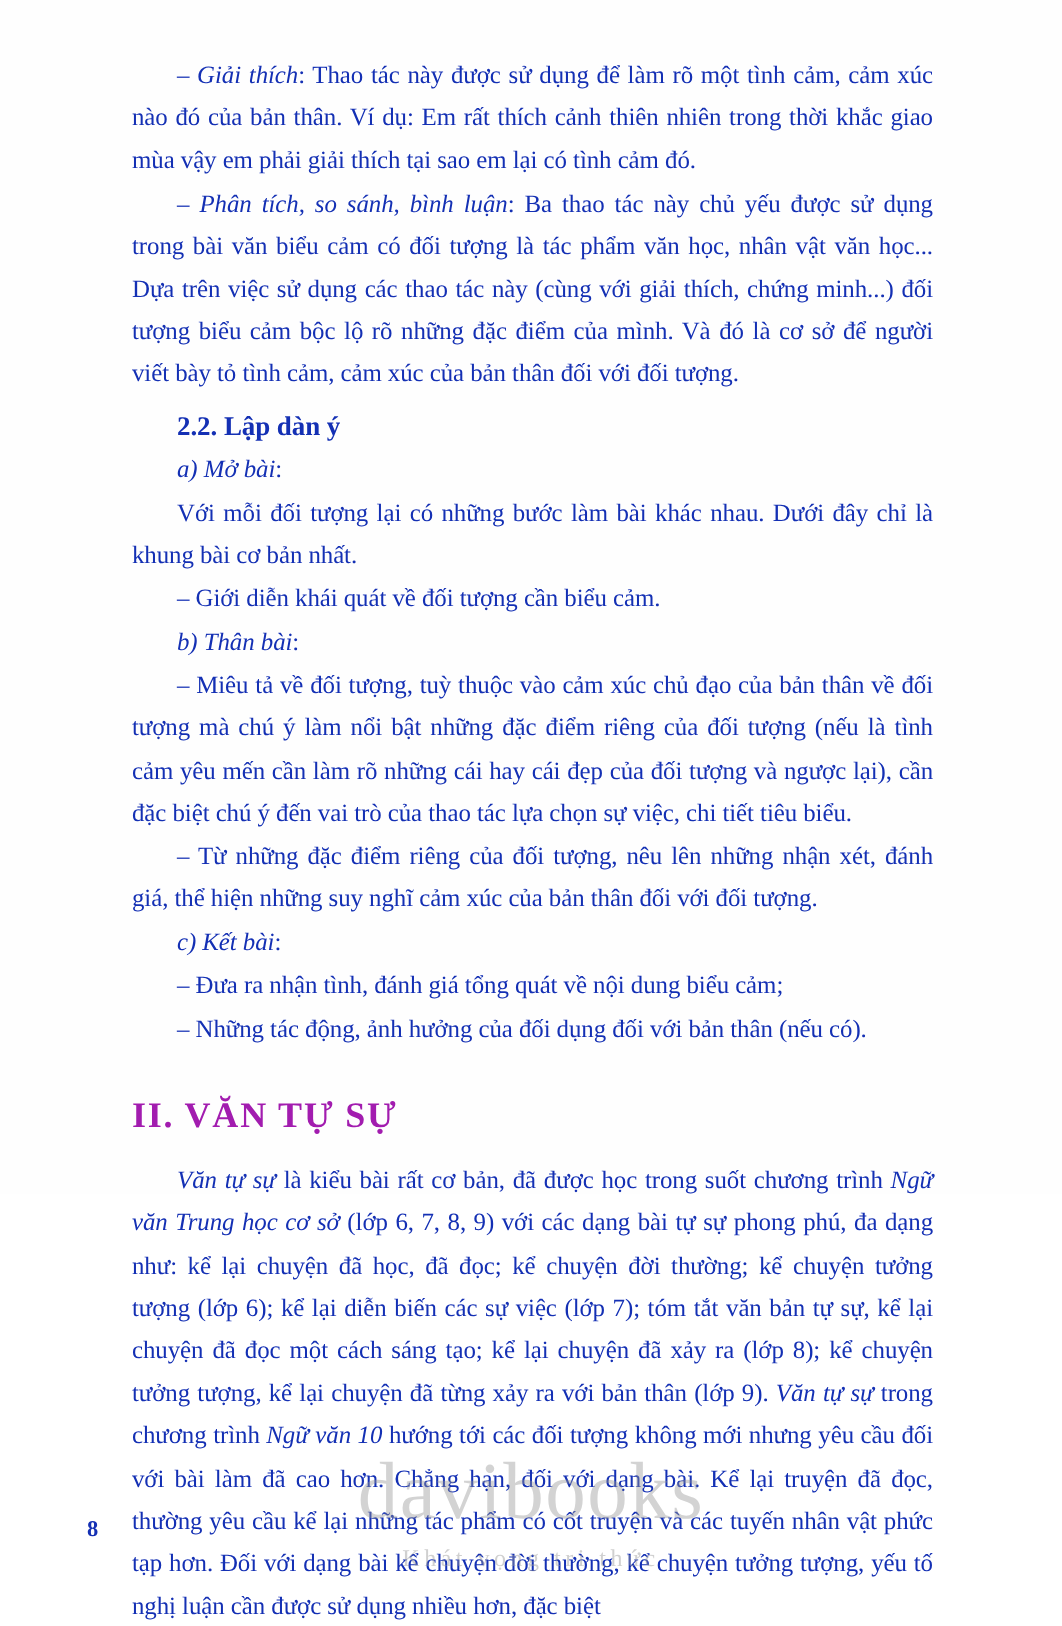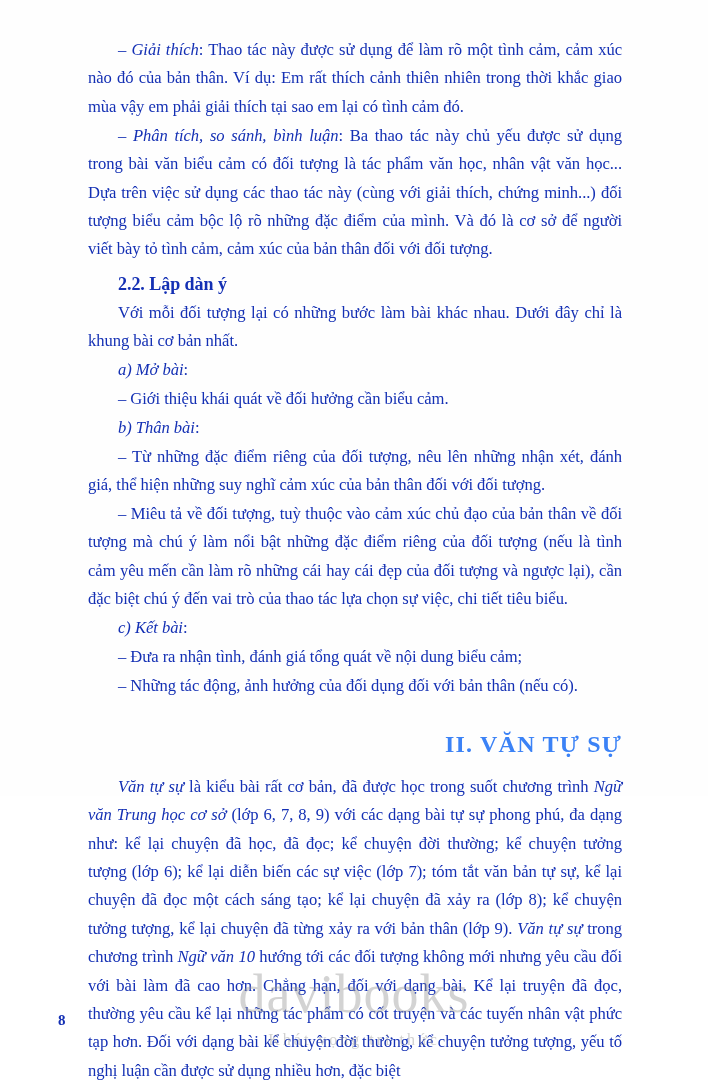--- a/index.html
+++ b/index.html
@@ -45,26 +45,26 @@
   .it {
     font-style: italic;
   }
   .sect-head {
     font-weight: bold;
     font-size: 18px;
     text-indent: 30px;
     margin-top: 6px;
   }
   .roman-title {
-    text-align: right;
+    text-align: left;
     font-weight: bold;
     font-size: 24px;
     letter-spacing: 1.2px;
     margin: 30px 0 14px 0;
-    color: #3b82f6;
+    color: #a21caf;
     text-indent: 0;
   }
   .page-num {
     position: absolute;
     left: 58px;
     top: 1012px;
     font-size: 15px;
     font-weight: bold;
     color: #1430b4;
     font-family: "Liberation Serif", serif;
@@ -100,28 +100,28 @@
 
   <div class="content">
 
     <p class="indent"><span class="it">– Giải thích</span><span>: Thao tác này được sử dụng để làm rõ một tình cảm, cảm xúc nào đó của bản thân. Ví dụ: Em rất thích cảnh thiên nhiên trong thời khắc giao mùa vậy em phải giải thích tại sao em lại có tình cảm đó.</span></p>
 
 
     <p class="indent"><span class="it">– Phân tích, so sánh, bình luận</span><span>: Ba thao tác này chủ yếu được sử dụng trong bài văn biểu cảm có đối tượng là tác phẩm văn học, nhân vật văn học... Dựa trên việc sử dụng các thao tác này (cùng với giải thích, chứng minh...) đối tượng biểu cảm bộc lộ rõ những đặc điểm của mình. Và đó là cơ sở để người viết bày tỏ tình cảm, cảm xúc của bản thân đối với đối tượng.</span></p>
 
     <p class="sect-head">2.2. Lập dàn ý</p>
 
+    <p class="indent"><span class="it">a) Mở bài</span><span>:</span></p>
+
     <p class="indent">Với mỗi đối tượng lại có những bước làm bài khác nhau. Dưới đây chỉ là khung bài cơ bản nhất.</p>
-
-    <p class="indent"><span class="it">a) Mở bài</span><span>:</span></p>
-    <p class="hang">– Giới thiệu khái quát về đối hưởng cần biểu cảm.</p>
+    <p class="hang">– Giới diễn khái quát về đối tượng cần biểu cảm.</p>
 
     <p class="indent"><span class="it">b) Thân bài</span><span>:</span></p>
+    <p class="hang">– Miêu tả về đối tượng, tuỳ thuộc vào cảm xúc chủ đạo của bản thân về đối tượng mà chú ý làm nổi bật những đặc điểm riêng của đối tượng (nếu là tình cảm yêu mến cần làm rõ những cái hay cái đẹp của đối tượng và ngược lại), cần đặc biệt chú ý đến vai trò của thao tác lựa chọn sự việc, chi tiết tiêu biểu.</p>
     <p class="hang">– Từ những đặc điểm riêng của đối tượng, nêu lên những nhận xét, đánh giá, thể hiện những suy nghĩ cảm xúc của bản thân đối với đối tượng.</p>
-    <p class="hang">– Miêu tả về đối tượng, tuỳ thuộc vào cảm xúc chủ đạo của bản thân về đối tượng mà chú ý làm nổi bật những đặc điểm riêng của đối tượng (nếu là tình cảm yêu mến cần làm rõ những cái hay cái đẹp của đối tượng và ngược lại), cần đặc biệt chú ý đến vai trò của thao tác lựa chọn sự việc, chi tiết tiêu biểu.</p>
 
     <p class="indent"><span class="it">c) Kết bài</span><span>:</span></p>
     <p class="hang">– Đưa ra nhận tình, đánh giá tổng quát về nội dung biểu cảm;</p>
     <p class="hang">– Những tác động, ảnh hưởng của đối dụng đối với bản thân (nếu có).</p>
 
     <p class="roman-title">II. VĂN TỰ SỰ</p>
 
     <p class="indent"><span class="it">Văn tự sự</span><span> là kiểu bài rất cơ bản, đã được học trong suốt chương trình </span><span class="it">Ngữ văn Trung học cơ sở</span><span> (lớp 6, 7, 8, 9) với các dạng bài tự sự phong phú, đa dạng như: kể lại chuyện đã học, đã đọc; kể chuyện đời thường; kể chuyện tưởng tượng (lớp 6); kể lại diễn biến các sự việc (lớp 7); tóm tắt văn bản tự sự, kể lại chuyện đã đọc một cách sáng tạo; kể lại chuyện đã xảy ra (lớp 8); kể chuyện tưởng tượng, kể lại chuyện đã từng xảy ra với bản thân (lớp 9). </span><span class="it">Văn tự sự</span><span> trong chương trình </span><span class="it">Ngữ văn 10</span><span> hướng tới các đối tượng không mới nhưng yêu cầu đối với bài làm đã cao hơn. Chẳng hạn, đối với dạng bài. Kể lại truyện đã đọc, thường yêu cầu kể lại những tác phẩm có cốt truyện và các tuyến nhân vật phức tạp hơn. Đối với dạng bài kể chuyện đời thường, kể chuyện tưởng tượng, yếu tố nghị luận cần được sử dụng nhiều hơn, đặc biệt</span></p>
 
   </div>

